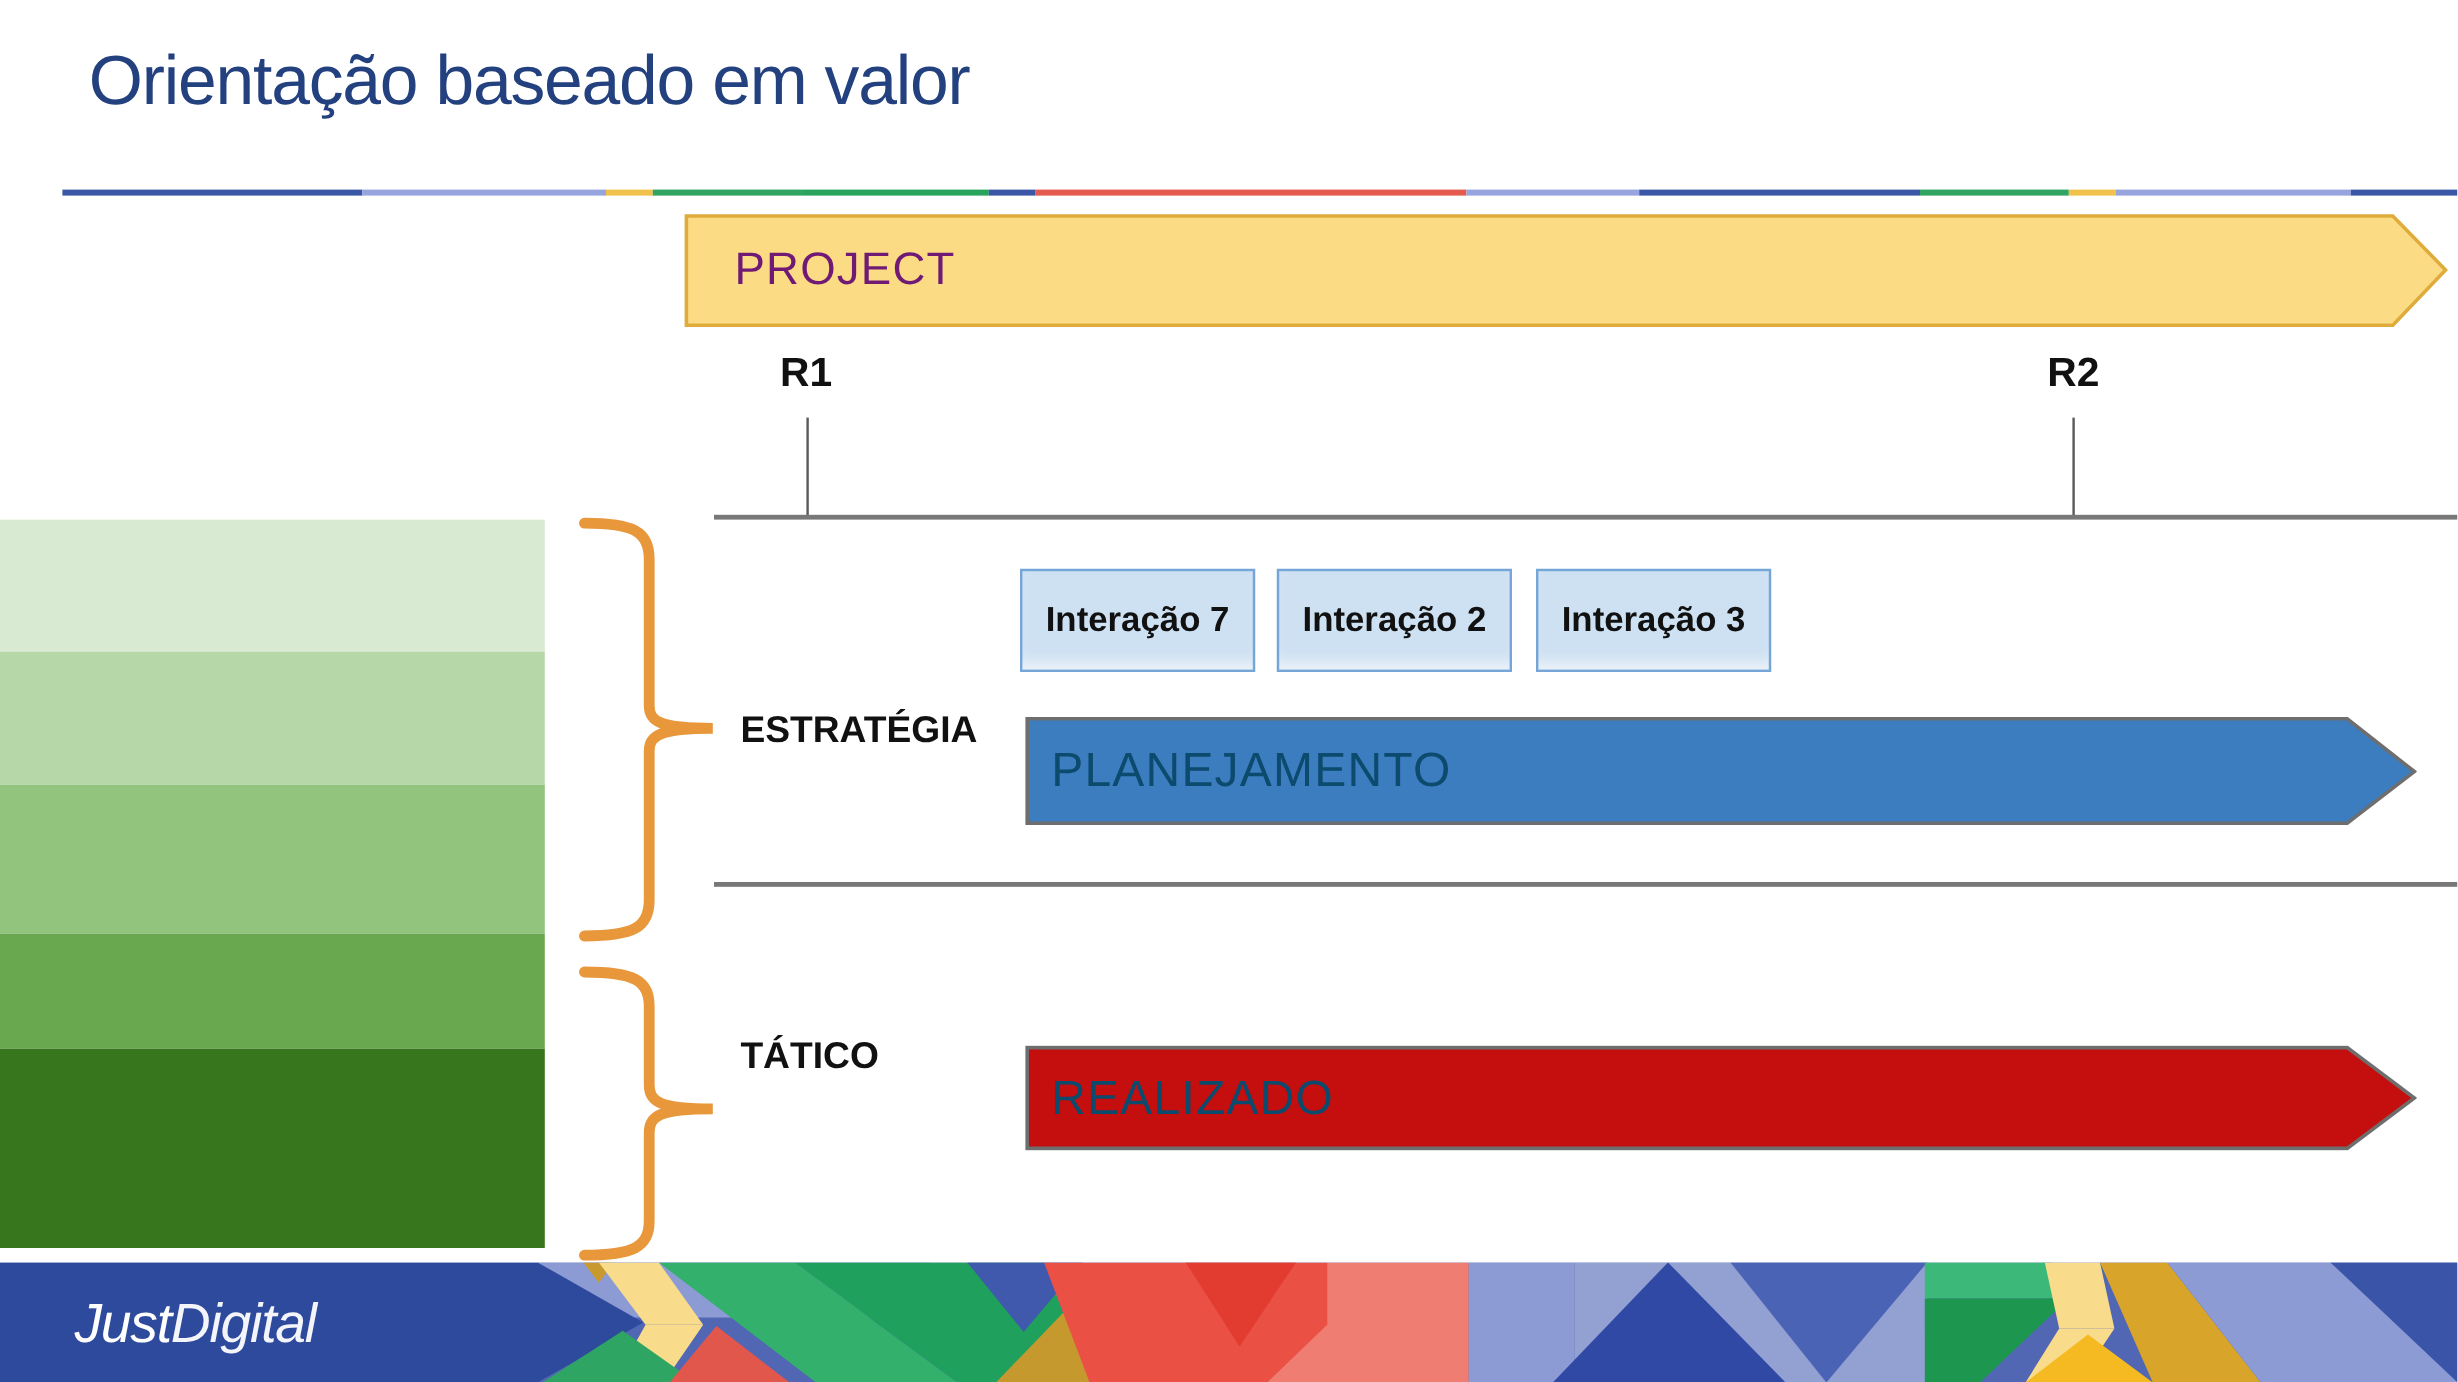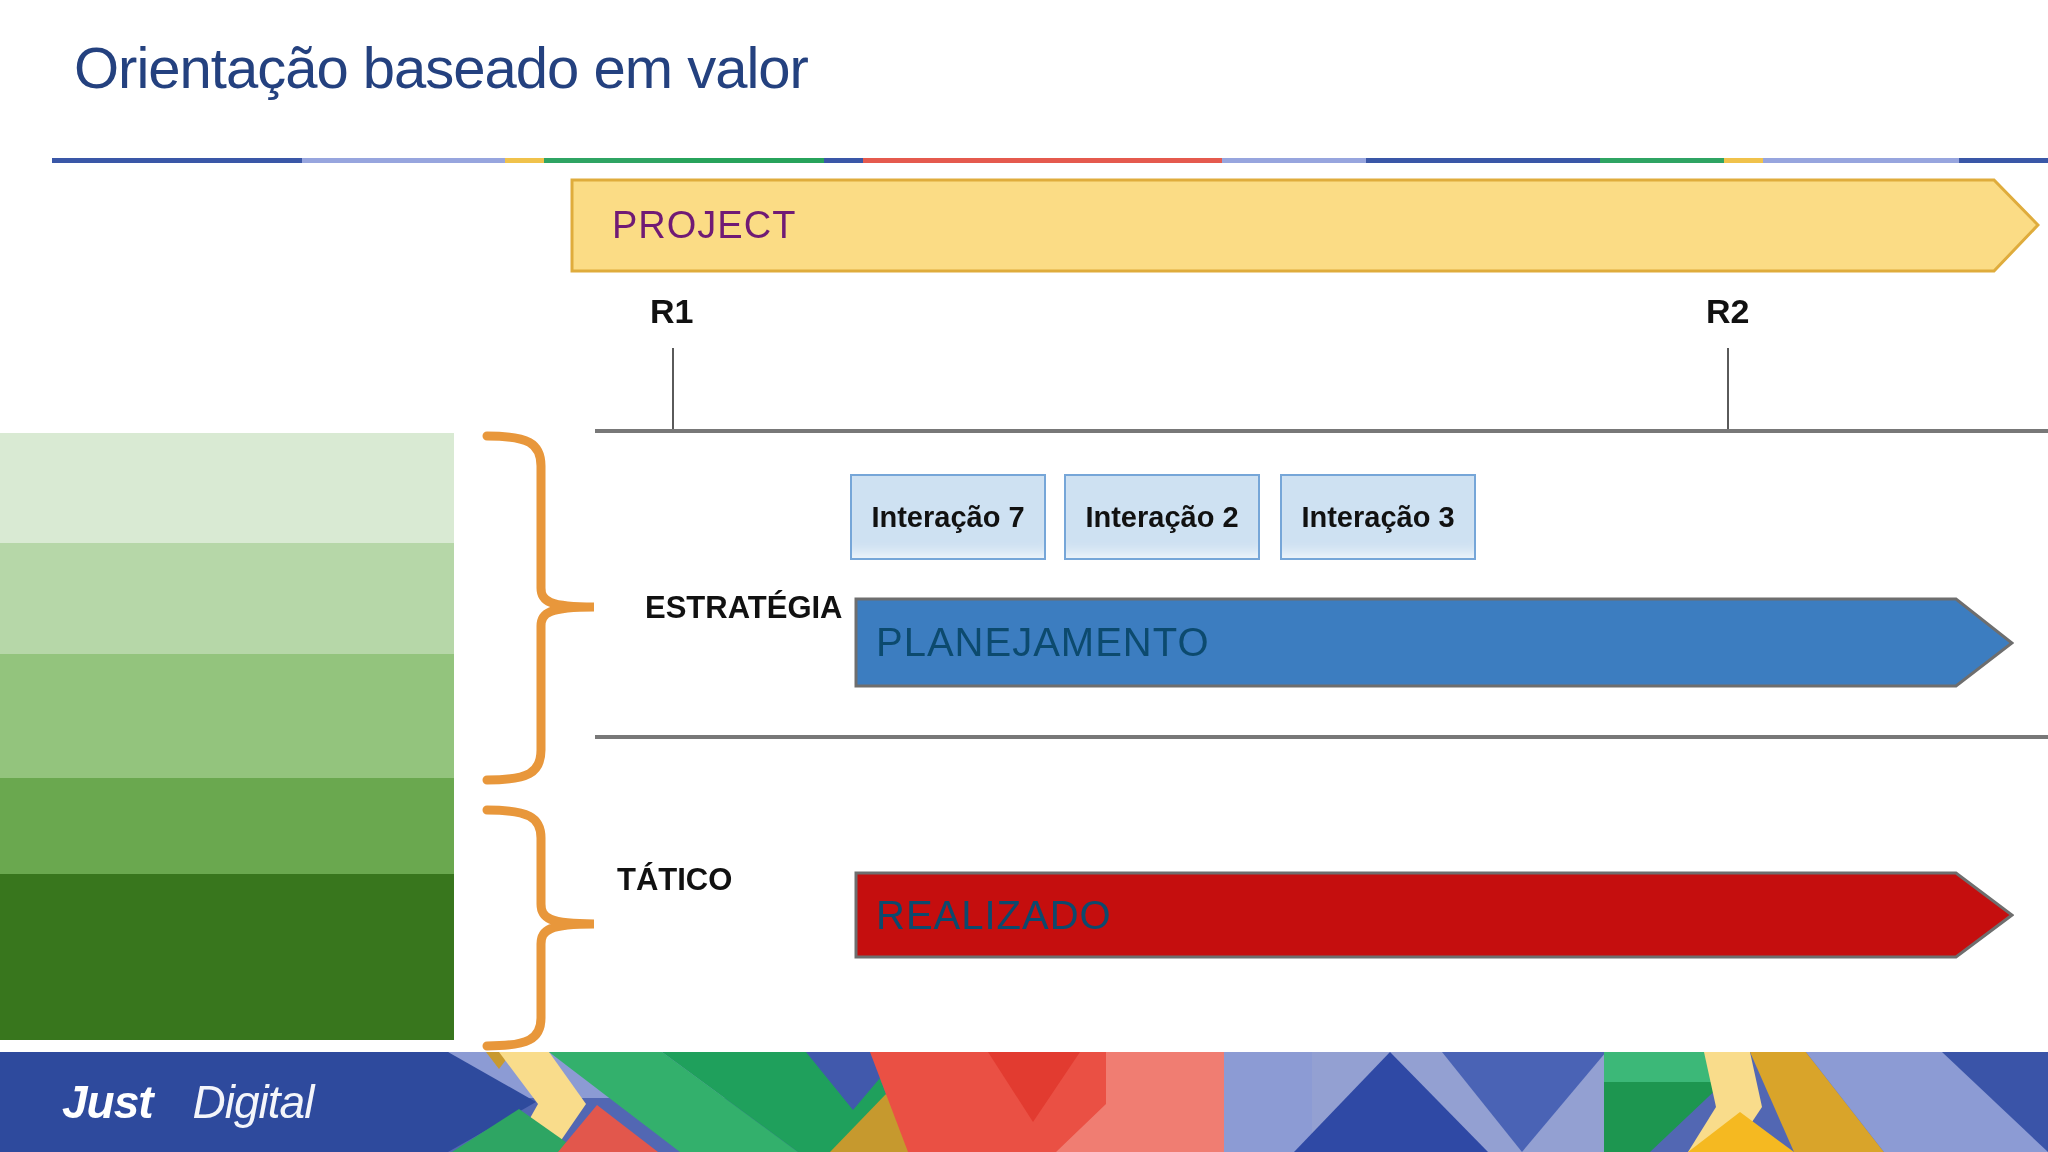--- a/index.html
+++ b/index.html
@@ -35,21 +35,21 @@
 
   
   .iterations{position:absolute;left:0;top:474px;width:2048px;height:86px;}
   .iter-box{position:absolute;top:0;height:86px;width:196px;background:#CEE1F2;
             border:2px solid #76A6D8;box-sizing:border-box;display:flex;align-items:center;
             justify-content:center;font-size:29px;font-weight:700;color:#111111;
             box-shadow:inset 0 -14px 14px -10px rgba(255,255,255,.8);}
 
   
   .level-label{position:absolute;font-size:31px;font-weight:700;color:#111111;}
-  #strategy-label{left:617px;top:590px;margin-left:28px;}
+  #strategy-label{left:617px;top:590px;}
   #tactic-label{left:617px;top:862px;}
 
   
   .bar-wrap{position:absolute;left:854px;width:1160px;}
   #planning-bar{top:597px;height:91px;}
   #realized-bar{top:871px;height:88px;}
   .bar-wrap svg{position:absolute;left:0;top:0;width:100%;height:100%;}
   .bar-label{position:absolute;left:22px;top:0;height:100%;display:flex;align-items:center;
              font-size:40px;color:#0c4a6e;letter-spacing:1px;}
 
@@ -59,22 +59,22 @@
   .green-stack div{width:100%;}
 
   
   #braces{position:absolute;left:0;top:0;width:2048px;height:1152px;pointer-events:none;}
 
   
   .footer{position:absolute;left:0;top:1052px;width:2048px;height:100px;}
   .footer svg{position:absolute;left:0;top:0;width:100%;height:100%;}
   .logo{position:absolute;left:62px;top:0;height:100%;display:flex;align-items:center;
         font-style:italic;color:#ffffff;font-size:46px;letter-spacing:-1px;}
-  .logo .bold{font-weight:700;}
-  .logo .light{font-weight:400;opacity:.95;margin-left:40px;}
+  .logo .bold{font-weight:400;}
+  .logo .light{font-weight:400;opacity:.95;}
 </style>
 </head>
 <body>
 
 <div id="slide">
 
   <h1 class="title">Orientação baseado em valor</h1>
 
   <div class="divider">
       <div style="background: rgb(58, 87, 167); width: 250px;"></div>

